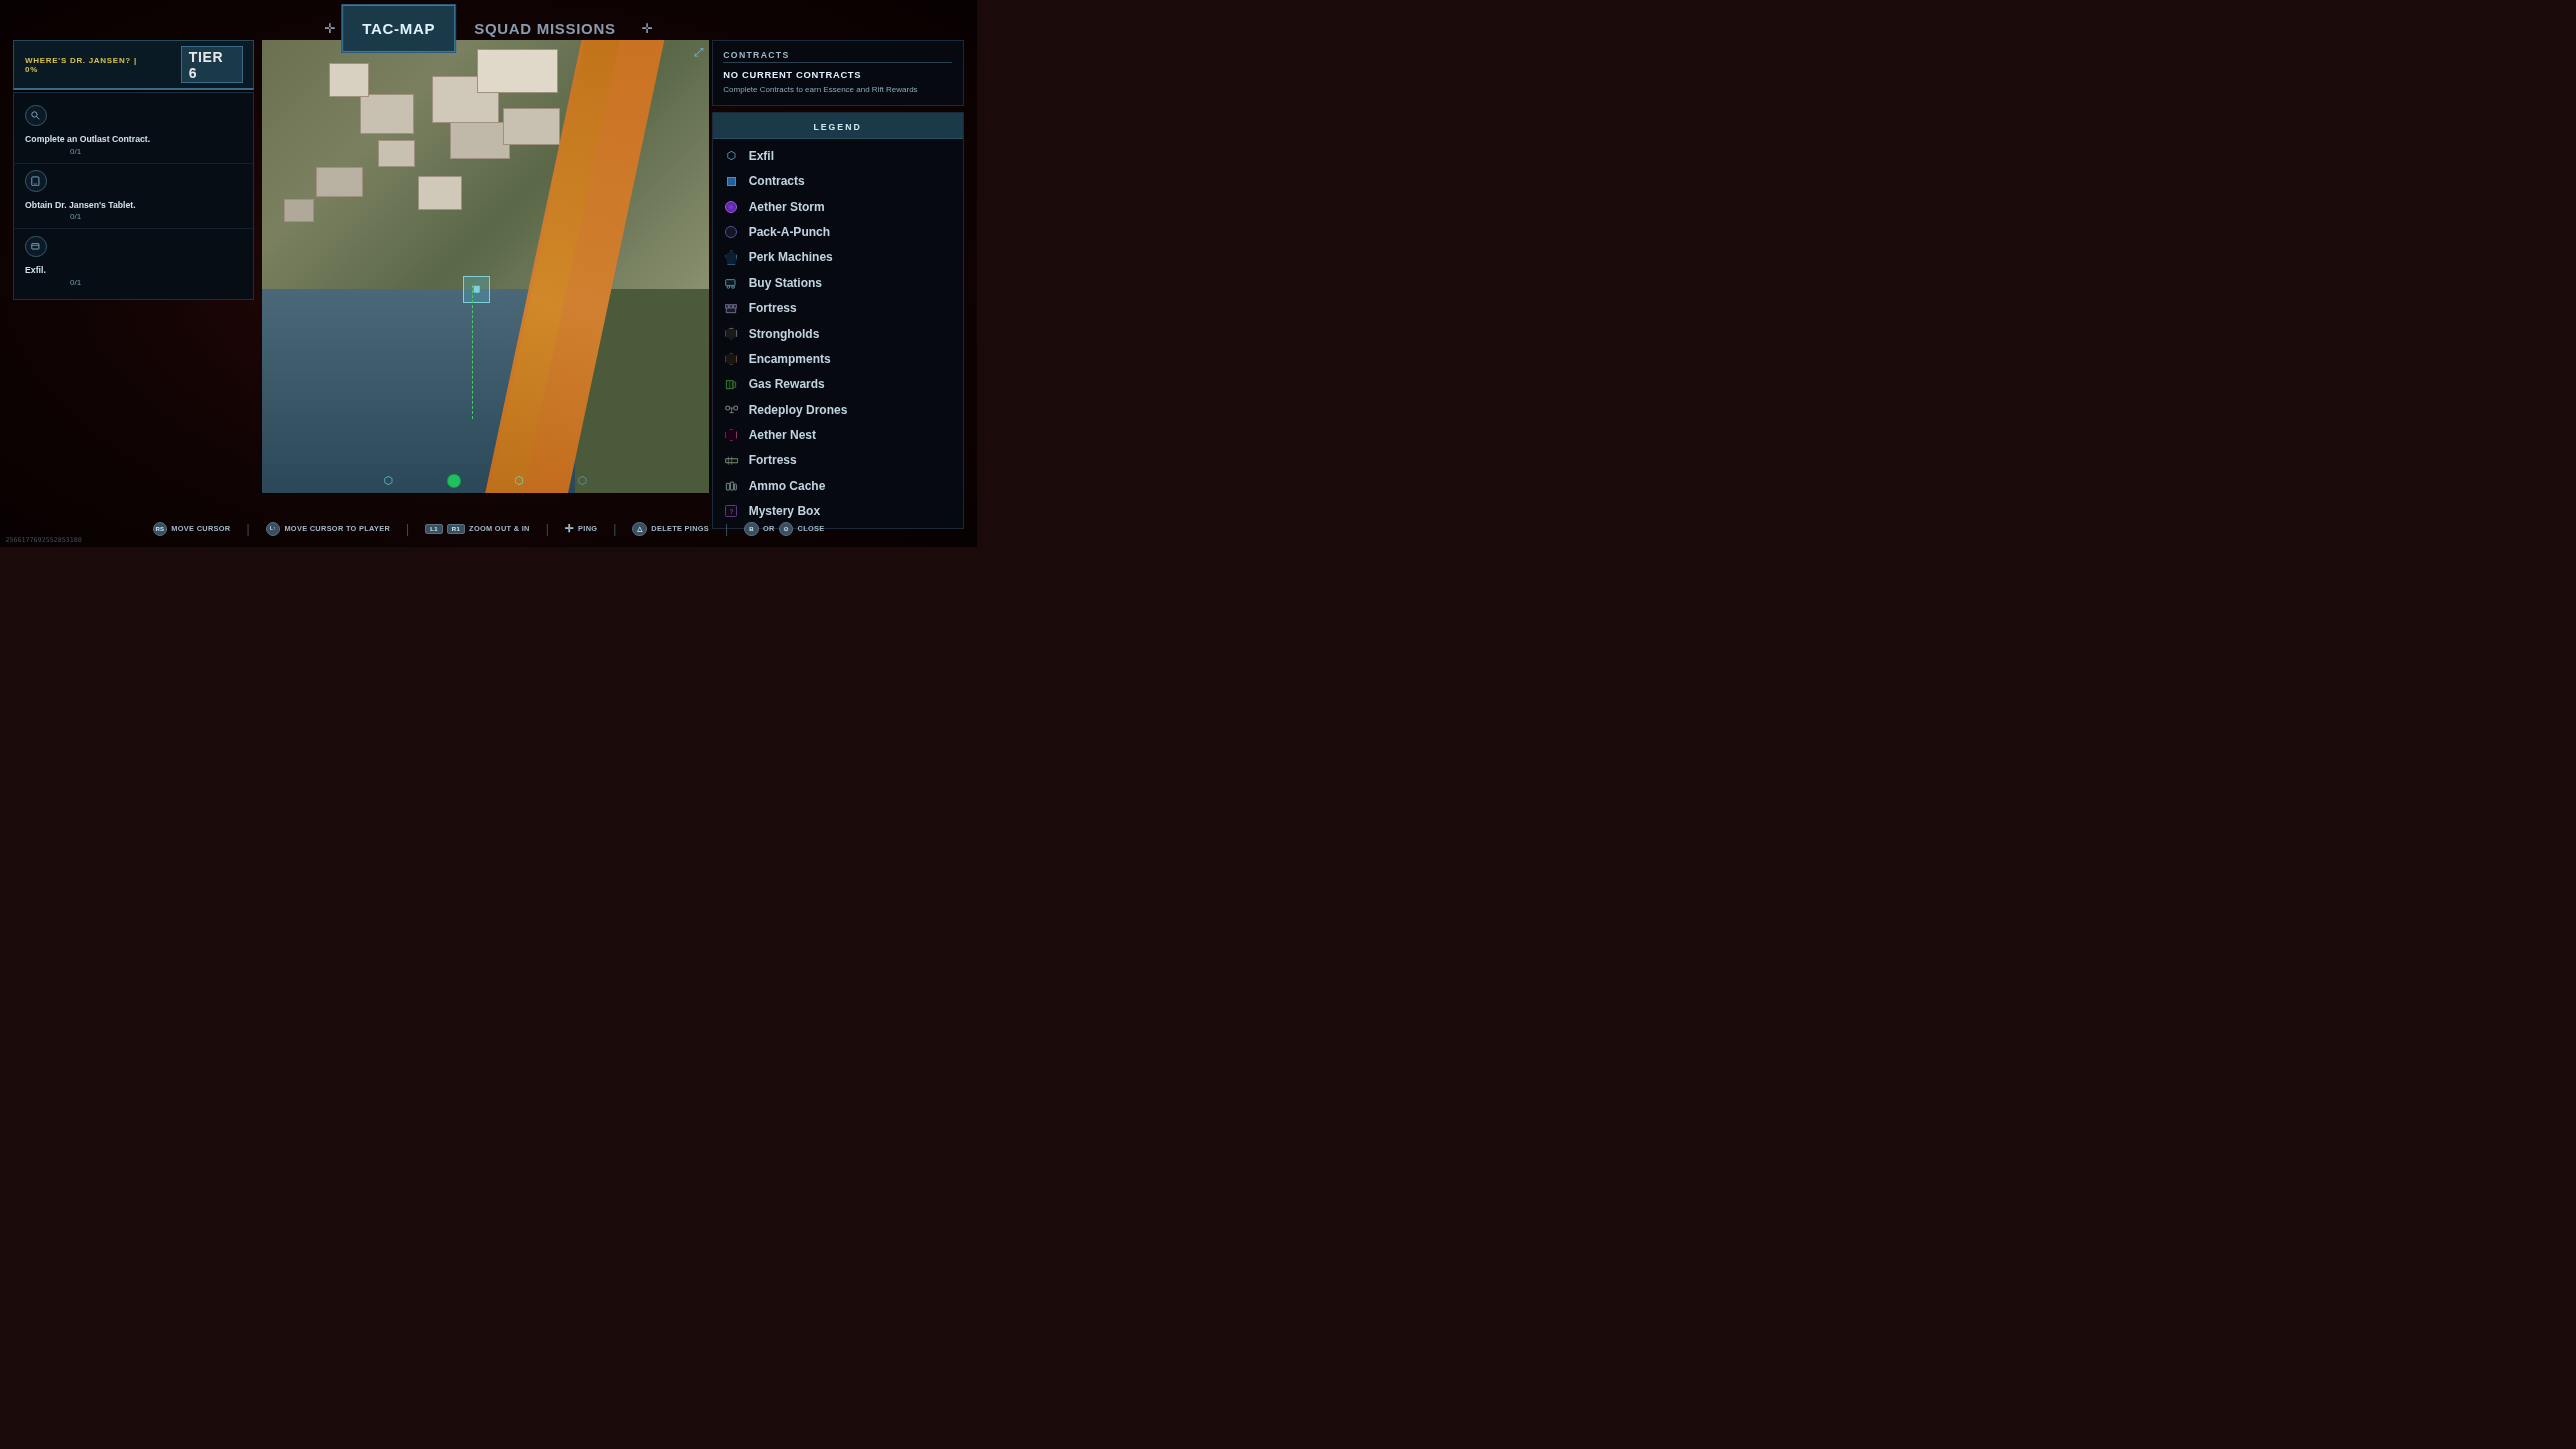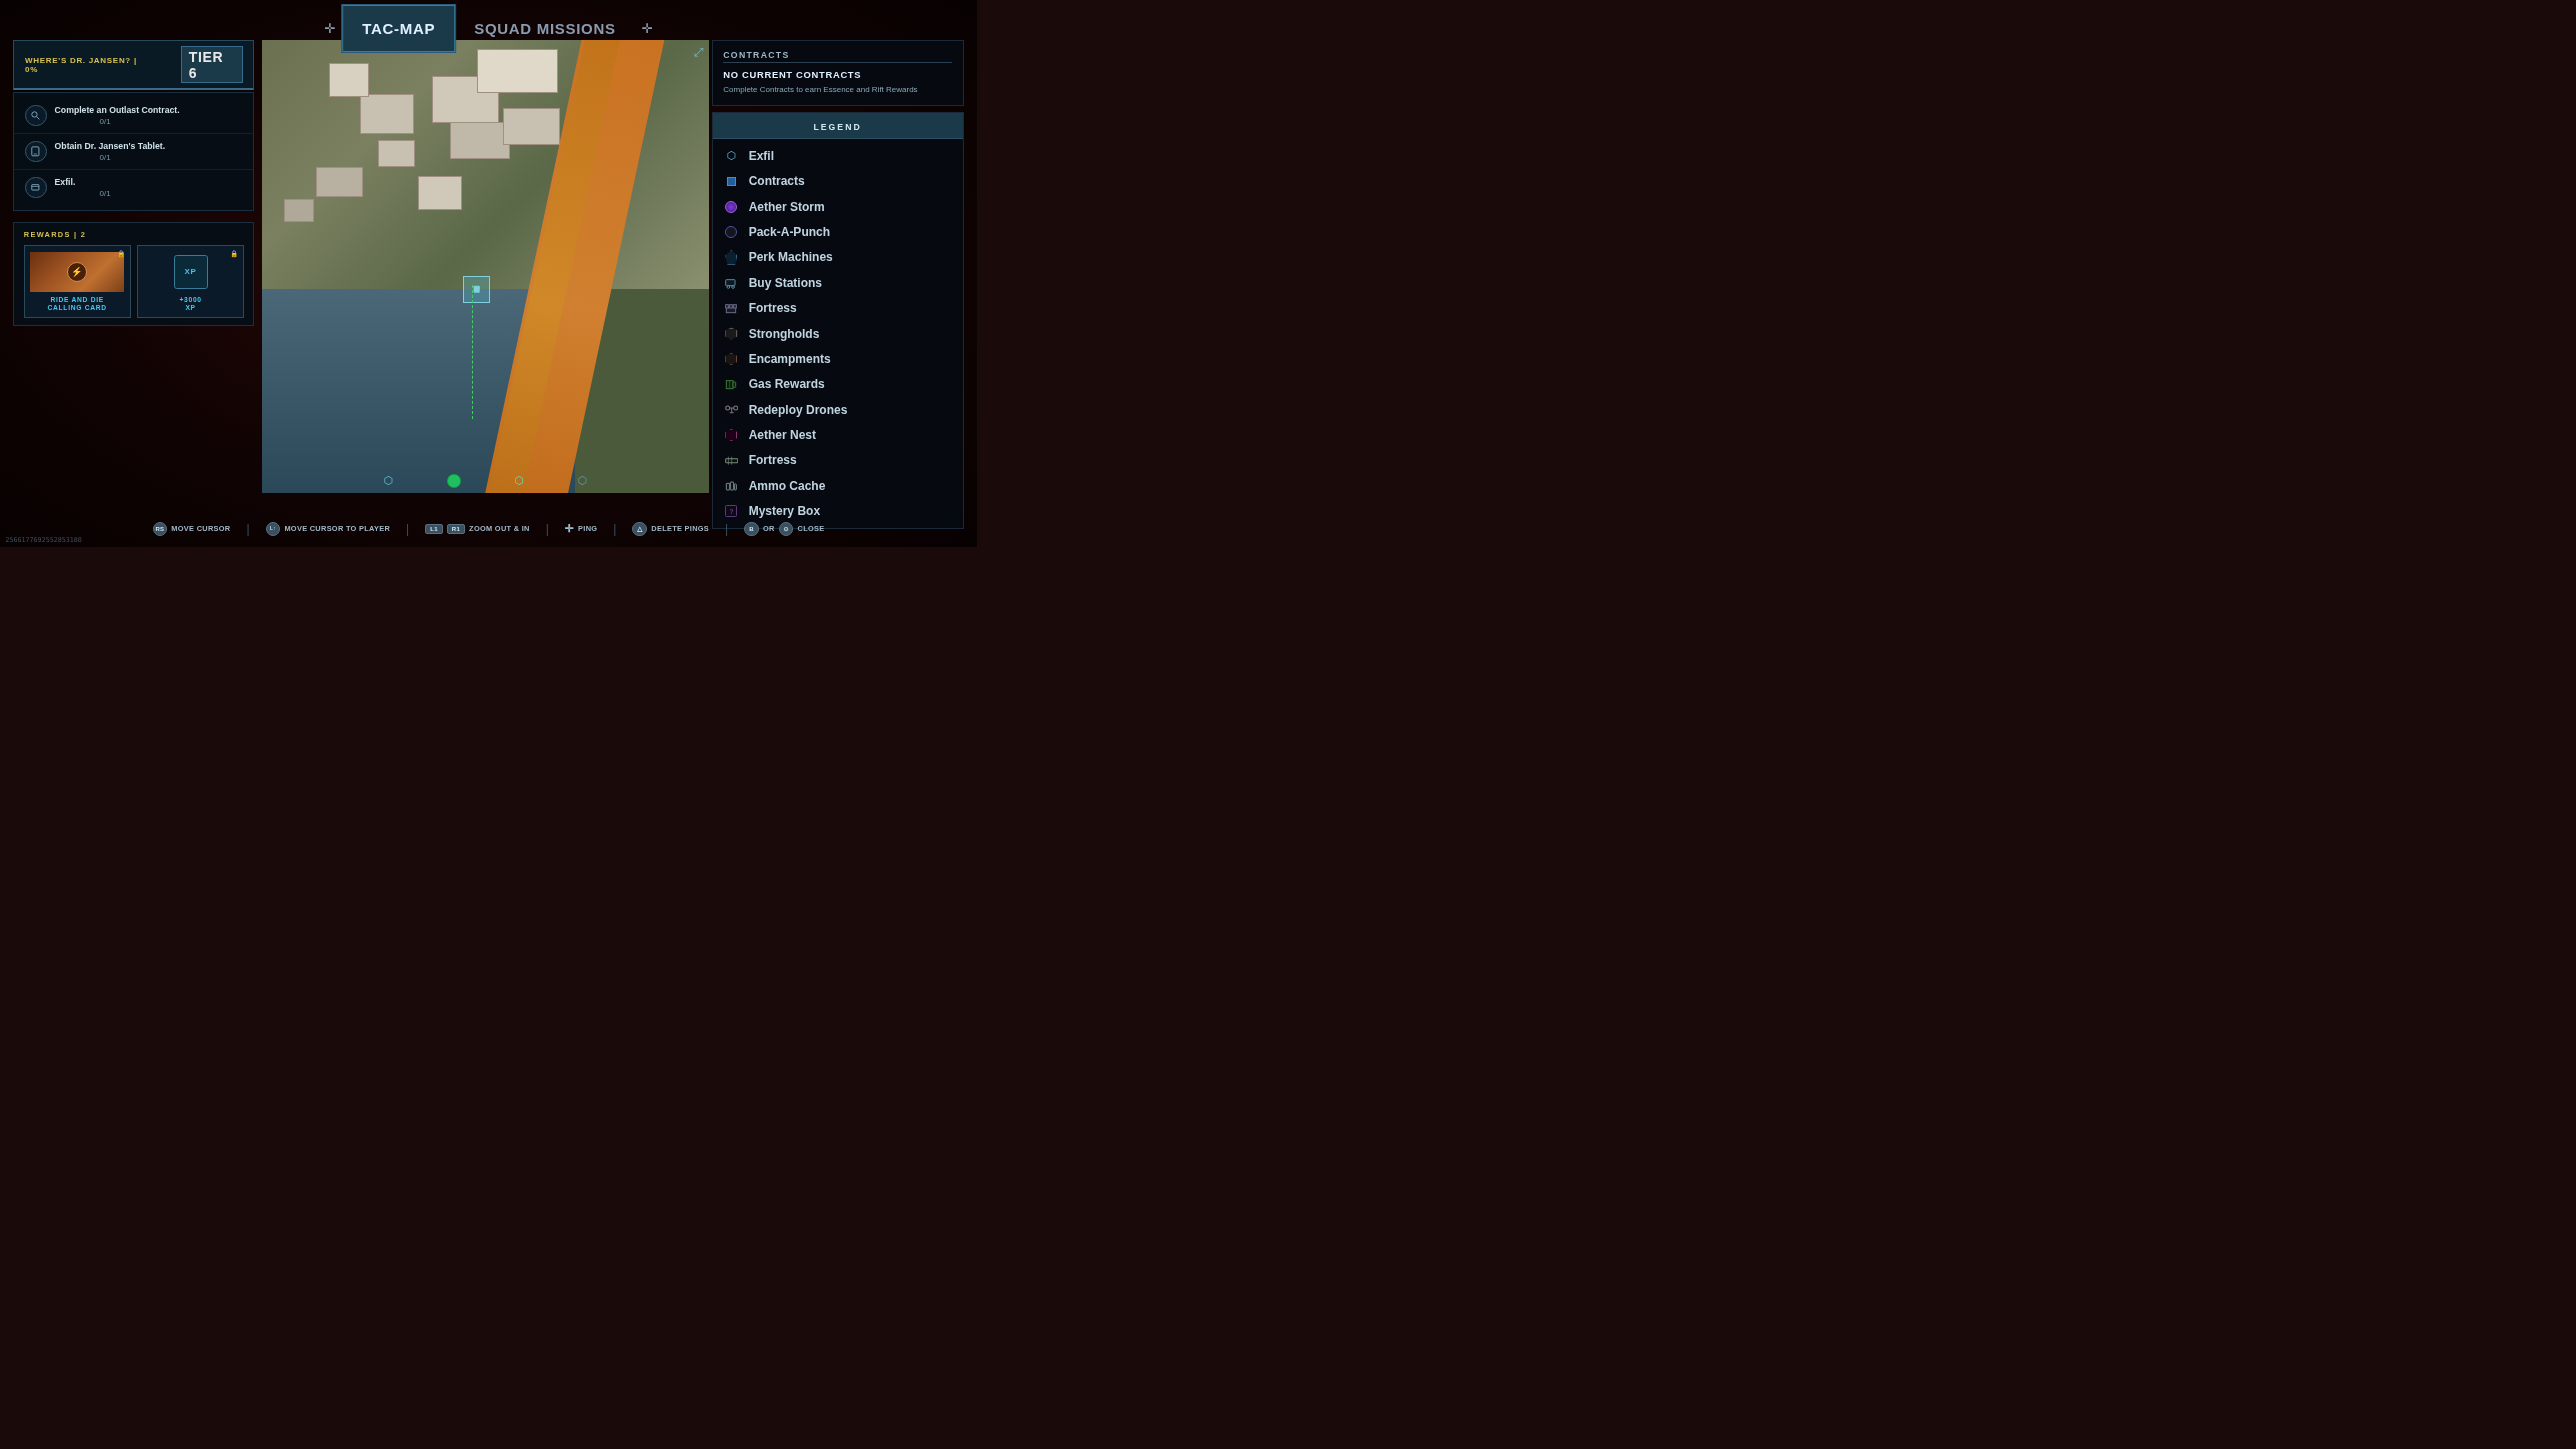--- a/index.html
+++ b/index.html
@@ -104,20 +104,21 @@
       border: 0.7px solid #1a3040;
       padding: 5.4px 0;
     }
 
     .objective-item {
       display: flex;
       align-items: flex-start;
       gap: 8px;
       padding: 6.7px 10.7px;
       border-bottom: 0.7px solid #0f2030;
+      flex-direction: column;
     }
 
     .objective-item:last-child {
       border-bottom: none;
     }
 
     .obj-icon {
       width: 21.5px;
       height: 21.5px;
       border: 1.3px solid #3a5a6a;
@@ -588,42 +589,20 @@
           <line x1="4" y1="10" x2="20" y2="10" stroke="#8ab0c0" stroke-width="1.5"></line>
         </svg>
       </div>
       <div class="obj-text">
         <div class="obj-name">Exfil.</div>
         <div class="obj-progress">0/1</div>
       </div>
     </div>
   </div>
 
-  <div class="rewards-section">
-    <div class="rewards-header">REWARDS | 2</div>
-    <div class="rewards-grid">
-      <div class="reward-card">
-        <span class="reward-lock">🔒</span>
-        <div class="reward-image">
-
-          <div style="width:100%;height:100%;background:linear-gradient(135deg,#6a3010,#9a5020,#c07030,#7a4018);display:flex;align-items:center;justify-content:center;">
-            <div style="width:20px;height:20px;border:1.3px solid #d09050;border-radius:50%;background:#4a2008;display:flex;align-items:center;justify-content:center;color:#c08040;font-size:9.4px;">⚡</div>
-          </div>
-        </div>
-        <div class="reward-label">RIDE AND DIE<br>CALLING CARD</div>
-      </div>
-      <div class="reward-card">
-        <span class="reward-lock">🔒</span>
-        <div class="reward-image-xp">
-          <div class="xp-badge">XP</div>
-        </div>
-        <div class="reward-label">+3000<br>XP</div>
-      </div>
-    </div>
-  </div>
 </div>
 
 <div class="map-area">
   <div class="map-container">
 
     <div class="map-ground"></div>
 
     <div class="map-water"></div>
 
     <div class="map-road-1"></div>

